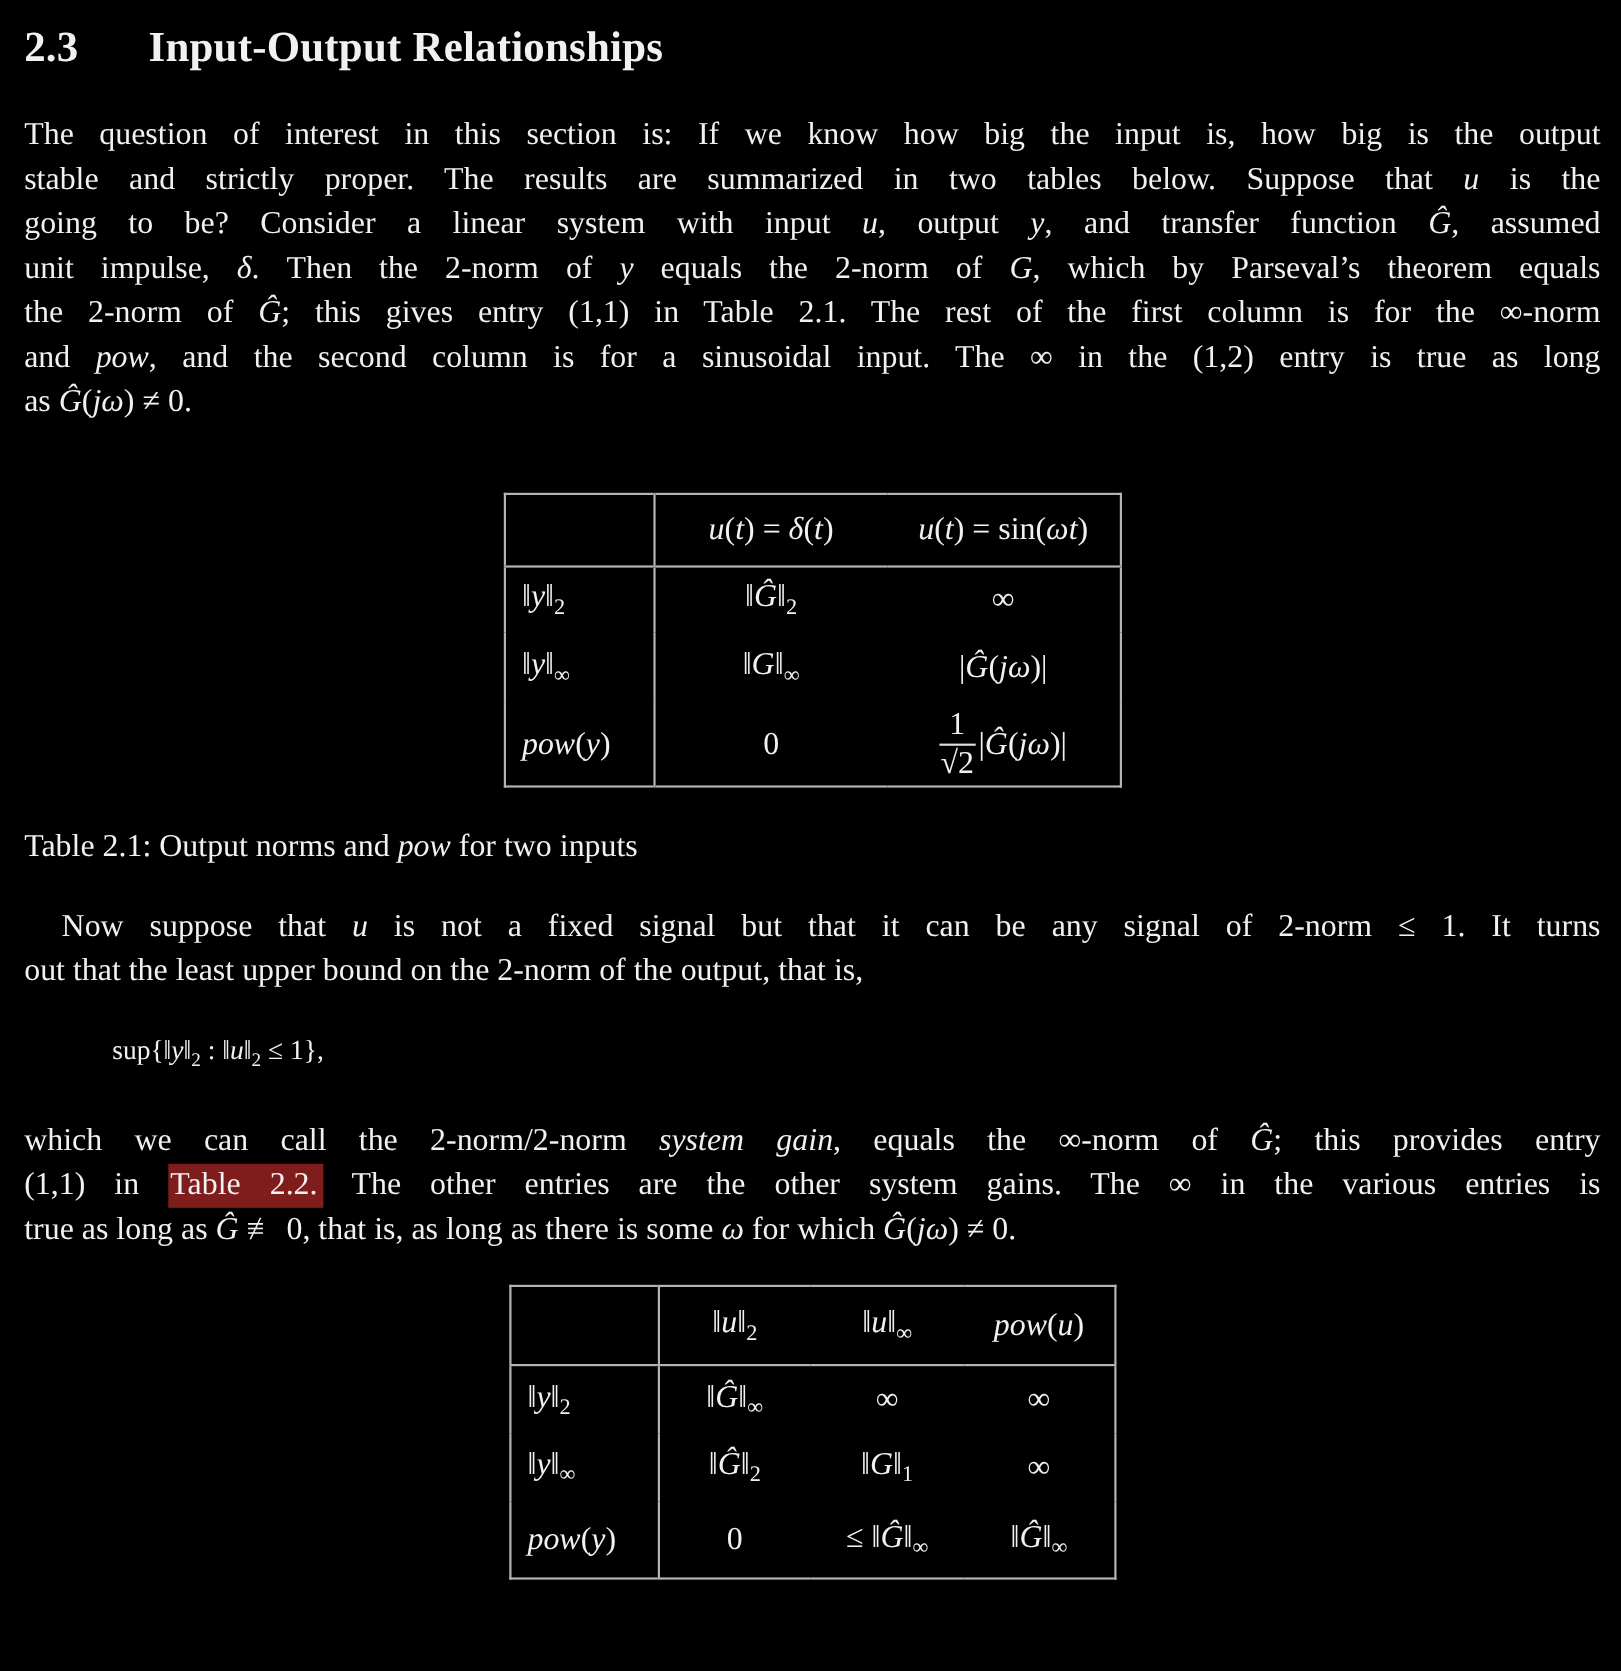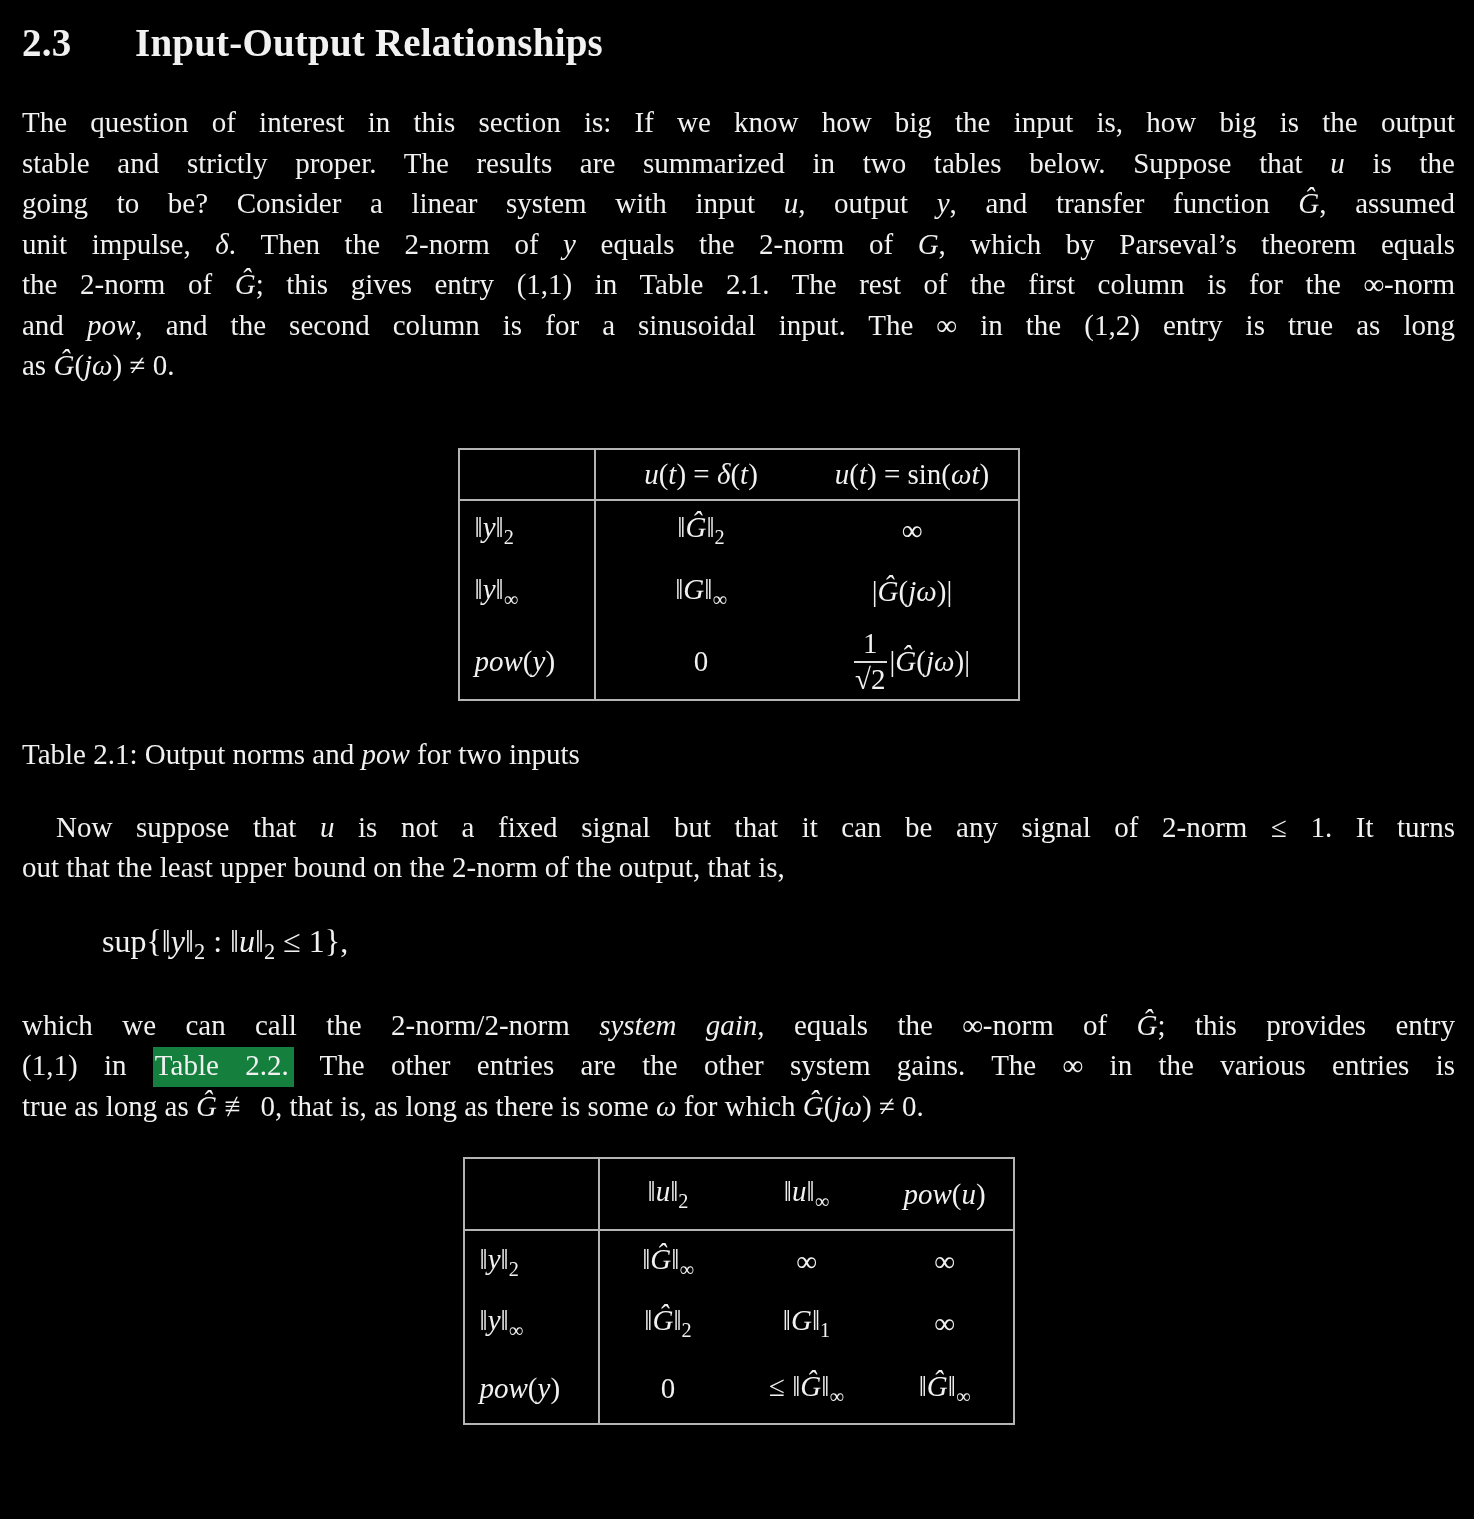--- a/index.html
+++ b/index.html
@@ -14,38 +14,38 @@
   h1{margin:0;font-size:39px;line-height:46px;font-weight:bold;letter-spacing:.2px;}
   .sec-num{display:inline-block;min-width:113px;}
 
   .para{font-size:29px;margin:0;}
   .line{line-height:40.5px;text-align:justify;text-align-last:justify;white-space:normal;}
   .line.last{text-align-last:auto;}
   .line.indent{text-indent:34px;}
   i{font-style:italic;}
   sub{font-size:0.7em;}
 
-  .hl{background:#15803d;padding:2px 5px 6px 2px;}
+  .hl{background:#7f1d1d;padding:2px 5px 6px 2px;}
 
   .para1{margin-top:36px;}
   .t1wrap{margin-top:62px;}
   .caption{font-size:29px;text-align:left;line-height:40px;}
   .caption1{margin-top:33px;}
   .para2{margin-top:33px;}
-  .math{font-size:32px;margin:28px 0 0 0;padding-left:80px;line-height:50px;}
+  .math{font-size:25px;margin:28px 0 0 0;padding-left:80px;line-height:50px;}
   .para3{margin-top:28px;}
   .t2wrap{margin-top:31px;}
   .caption2{margin-top:30px;}
 
   table.tbl{border-collapse:collapse;border:2px solid #b4b4b4;font-size:29px;margin:0 auto;table-layout:fixed;}
   .tbl td{padding:0;vertical-align:middle;}
   .tbl tr.hrow{border-bottom:2px solid #b4b4b4;}
   .tbl td.rowlab{text-align:left;padding-left:15px;border-right:2px solid #b4b4b4;}
   .tbl td.c{text-align:center;}
-  .t1 tr.hrow{height:51px;}
+  .t1 tr.hrow{height:66px;}
   .t1 tr.r1{height:60px;}
   .t1 tr.r2{height:64px;}
   .t1 tr.r3{height:76px;}
   .t2 tr.hrow{height:72px;}
   .t2 tr.r1{height:62px;}
   .t2 tr.r2{height:62px;}
   .t2 tr.r3{height:70px;}
 
   .fraccell{display:inline-flex;align-items:center;}
   .frac{display:inline-flex;flex-direction:column;align-items:center;line-height:1.08;text-align:center;}

